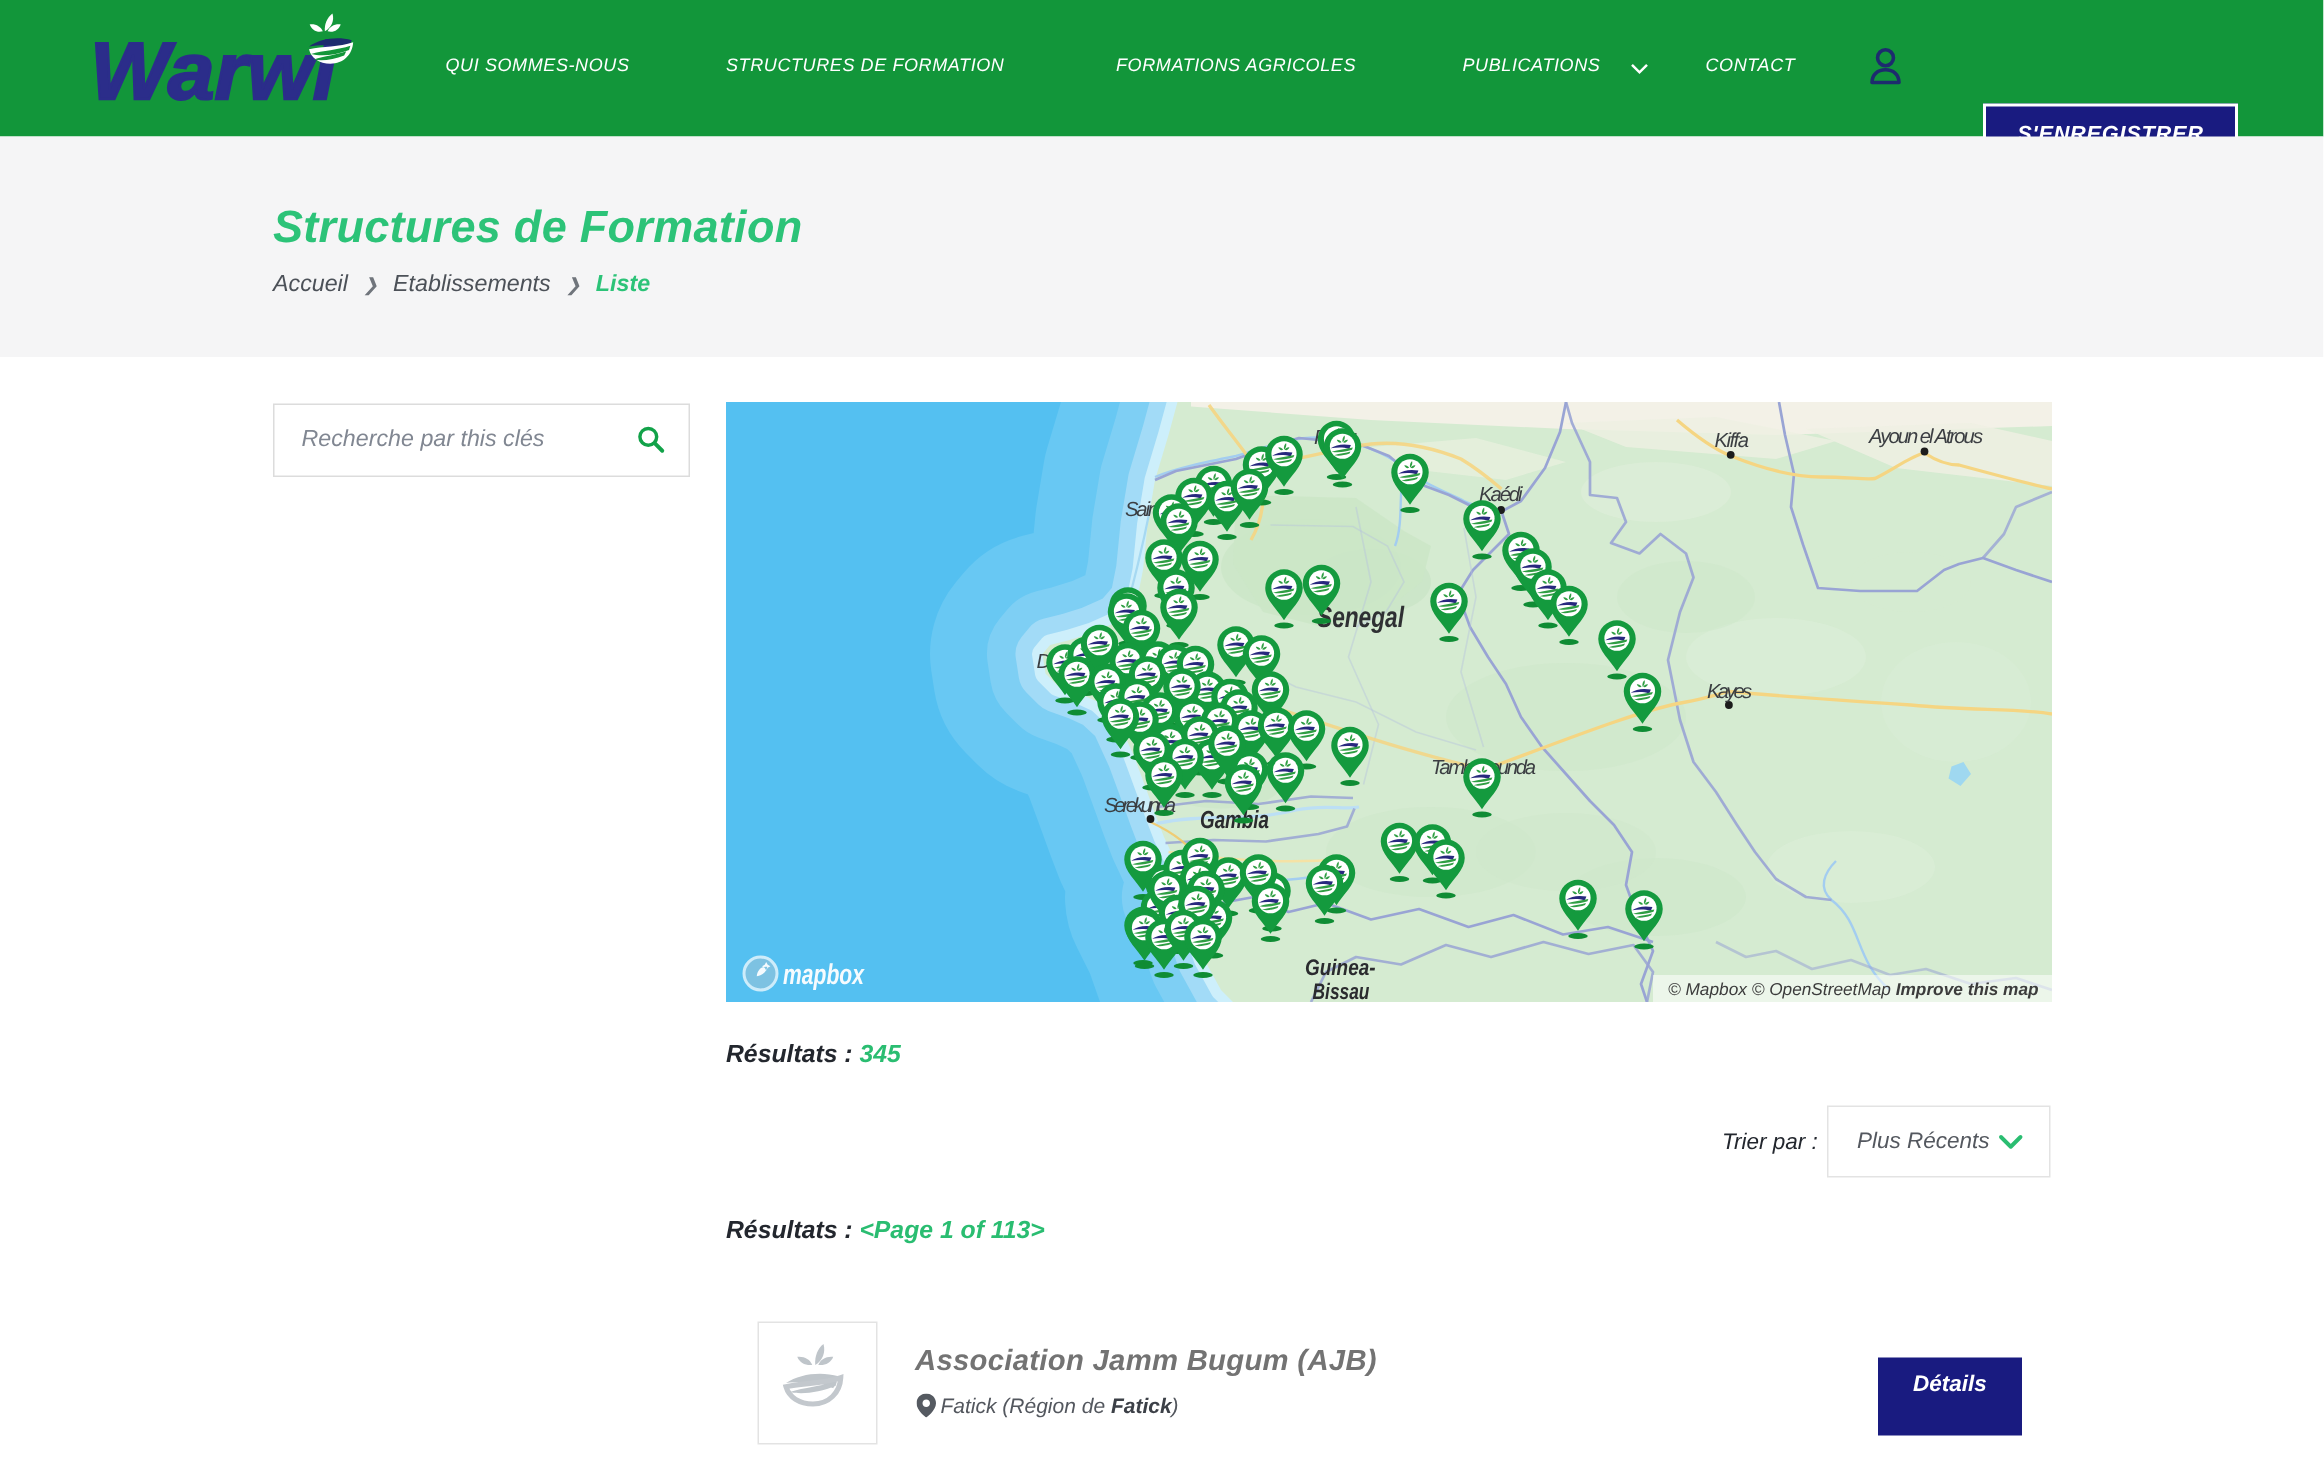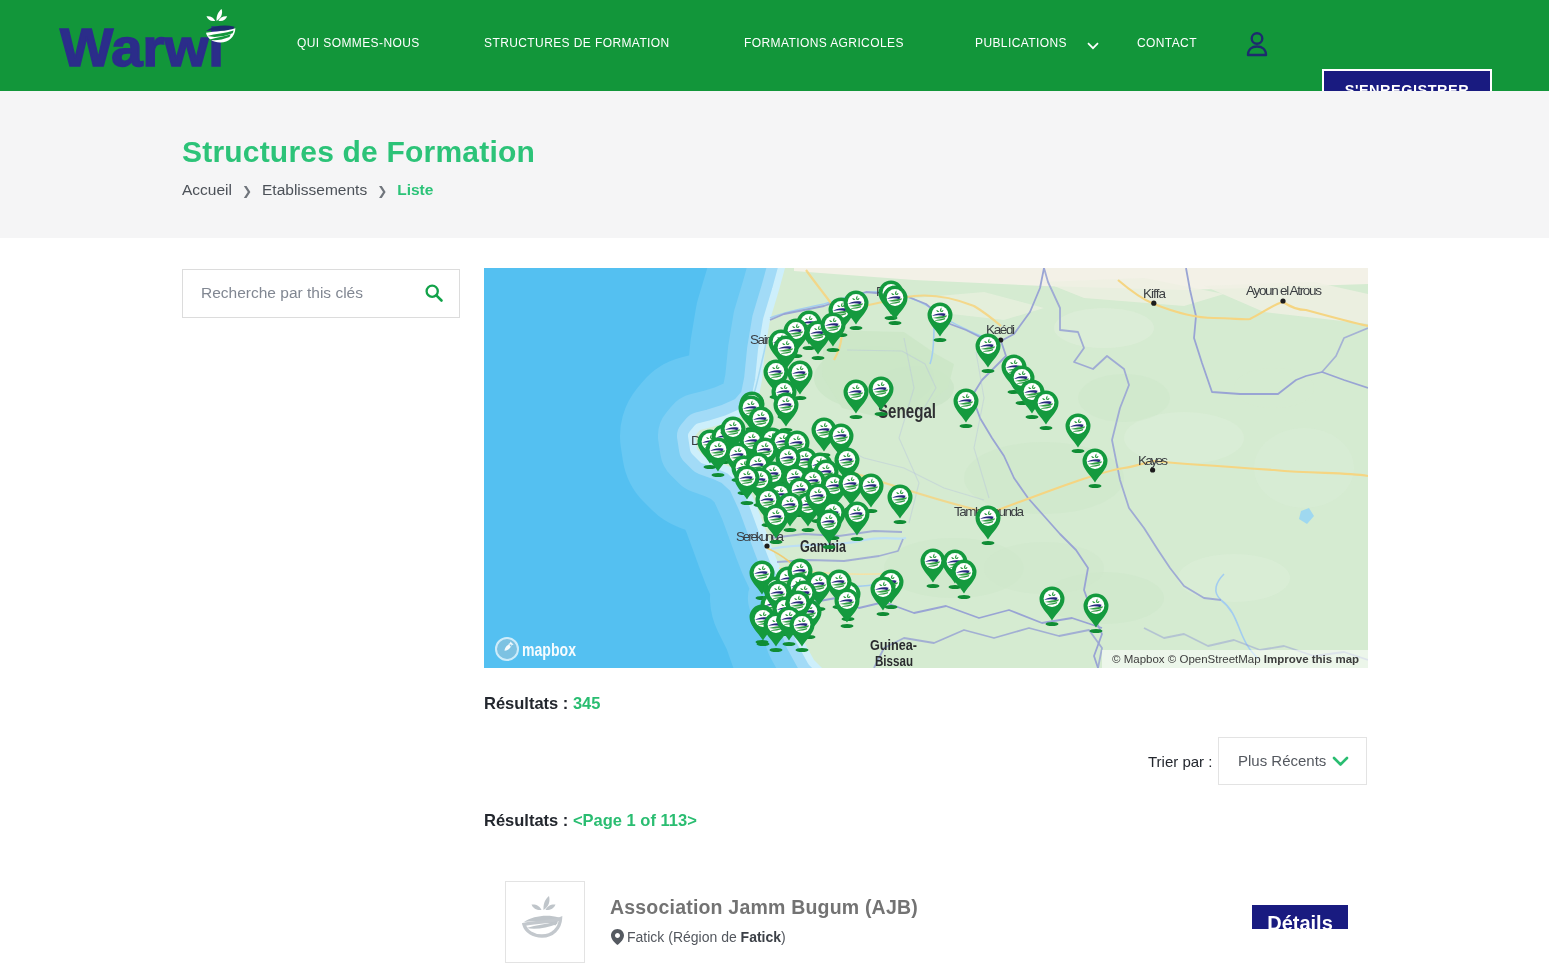--- a/index.html
+++ b/index.html
@@ -1,19 +1,19 @@
 <!DOCTYPE html>
 <html lang="fr"><head>
 <meta charset="utf-8">
 <title>Structures de Formation</title>
 <style>
   * { margin:0; padding:0; box-sizing:border-box; }
   html,body { width:1549px; height:976px; background:#fff; font-family:"Liberation Sans", sans-serif; overflow:hidden; }
   .abs { position:absolute; }
-  #page { position:relative; width:1549px; height:976px; }
+  #page { position:relative; width:1549px; height:976px;font-style:italic; }
   
   #hdr { left:0; top:0; width:1549px; height:91px; background:#12963a; }
   .nav { color:#fff; font-size:12px; letter-spacing:.4px; top:36px; white-space:nowrap; }
   #btnReg { left:1322px; top:24px; width:170px; height:42px; background:#191b80; border:2px solid #fff;
     color:#fff; font-size:14.5px; font-weight:bold; letter-spacing:.5px; text-align:center; line-height:38px;margin-top:45px; }
   
   #hero { left:0; top:91px; width:1549px; height:147px; background:#f5f5f6; }
   #h1 { left:182px; top:135px; font-size:30px; font-weight:bold; color:#2cc378; letter-spacing:.2px; }
   #crumb { left:182px; top:181px; font-size:15.5px; color:#4c5158; }
   #crumb .sep { color:#70757c; padding:0 10px; font-size:12px; }
@@ -22,22 +22,22 @@
   #search { left:182px; top:269px; width:278px; height:49px; background:#fff; border:1px solid #dcdcdc; }
   
   .resline { font-size:16.5px; font-weight:bold; color:#23272e; }
   .green { color:#2abd71; }
   #trier { left:1148px; top:753px; font-size:15px; color:#23272e; }
   #sel { left:1218px; top:737px; width:149px; height:48px; border:1px solid #e3e3e3; background:#fff; }
   
   #thumb { left:505px; top:881px; width:80px; height:82px; background:#fff; border:1px solid #e3e3e3; }
   #cardT { left:610px; top:896px; font-size:19.5px; font-weight:bold; color:#737373; letter-spacing:.2px; }
   #cardL { left:627px; top:929px; font-size:14px; color:#53575e; }
-  #btnDet { left:1252px; top:905px; width:96px; height:24px; background:#191b80; color:#fff;
-    font-size:20px; font-weight:bold; text-align:center; line-height:36px; }
+  #btnDet { left:1252px; top:905px; width:96px; height:52px; background:#191b80; color:#fff;
+    font-size:15px; font-weight:bold; text-align:center; line-height:36px; }
 </style>
 </head>
 <body>
 <div id="page">
 
   <div class="abs" id="hdr"></div>
   <div class="abs" style="left:58px; top:8px;">
     <svg width="190" height="74" viewBox="0 0 190 74">
       <text x="2" y="58" font-family="Liberation Sans" font-size="54" font-weight="bold" fill="#2b2d8a" stroke="#2b2d8a" stroke-width="1.6" textLength="164" lengthAdjust="spacingAndGlyphs">Warwi</text>
       <g transform="translate(148,0) scale(0.92)">

